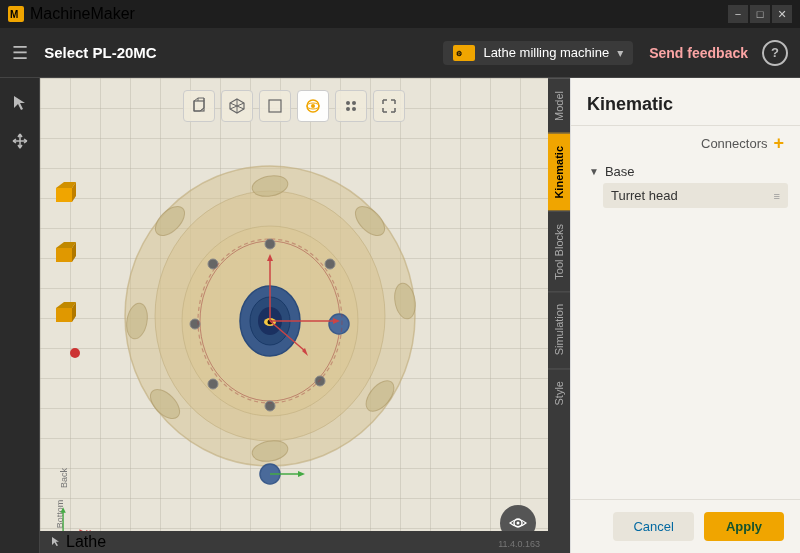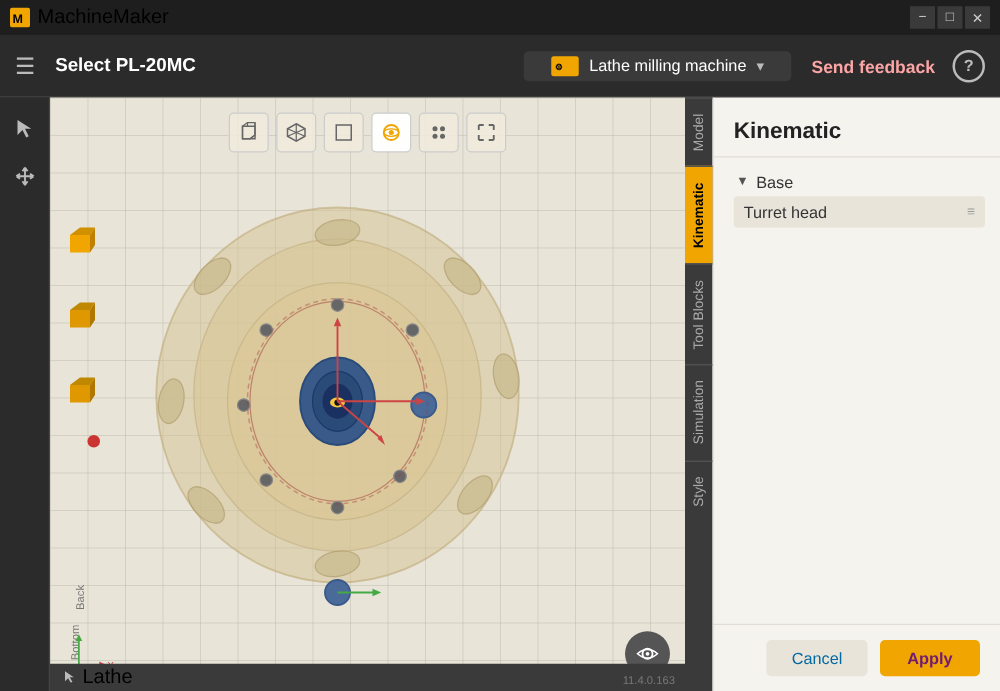--- a/index.html
+++ b/index.html
@@ -47,21 +47,21 @@
       font-size: 15px;
       font-weight: 600;
       flex: 1;
     }
     #machine-selector {
       display: flex;
       align-items: center;
       gap: 8px;
       background: #3a3a3a;
       border-radius: 4px;
-      padding: 4px 22px;
+      padding: 4px 10px;
       cursor: pointer;
       margin-right: 16px;
     }
     #machine-icon {
       width: 22px; height: 16px;
       background: #f0a500;
       border-radius: 2px;
       display: flex; align-items: center; justify-content: center;
     }
     #machine-label { color: #fff; font-size: 13px; }
@@ -254,21 +254,21 @@
       align-items: center;
       gap: 6px;
       padding: 4px 6px;
       border-radius: 3px;
       cursor: pointer;
       font-size: 13px;
       color: #333;
     }
     .tree-arrow { color: #555; font-size: 10px; }
     .tree-child {
-      margin-left: 4px;
+      margin-left: 20px;
       background: #e8e4da;
       border-radius: 3px;
     }
     .tree-child-inner {
       display: flex;
       align-items: center;
       justify-content: space-between;
       padding: 5px 8px;
     }
     .tree-child-label { font-size: 13px; color: #333; }
@@ -291,21 +291,21 @@
       color: #0369a1;
       cursor: pointer;
     }
     #apply-btn {
       padding: 7px 22px;
       background: #f0a500;
       border: none;
       border-radius: 4px;
       font-size: 13px;
       font-weight: 600;
-      color: #701a75;
+      color: #14532d;
       cursor: pointer;
     }
 
     
     #machine-svg {
       position: absolute;
       top: 50%;
       left: 50%;
       transform: translate(-55%, -50%);
     }
@@ -550,20 +550,24 @@
     </div>
     <div class="side-tab">
       <span>Style</span>
     </div>
   </div>
 
   <div id="right-panel">
     <div id="panel-header">
       <span id="panel-title">Kinematic</span>
     </div>
+    <div id="panel-connectors">
+      <span id="connectors-label">Connectors</span>
+      <button id="add-connector-btn">+</button>
+    </div>
     <div id="kinematic-tree">
       <div class="tree-item">
         <span class="tree-arrow">▼</span>
         <span>Base</span>
       </div>
       <div class="tree-child">
         <div class="tree-child-inner">
           <span class="tree-child-label">Turret head</span>
           <span class="tree-child-icon">≡</span>
         </div>

